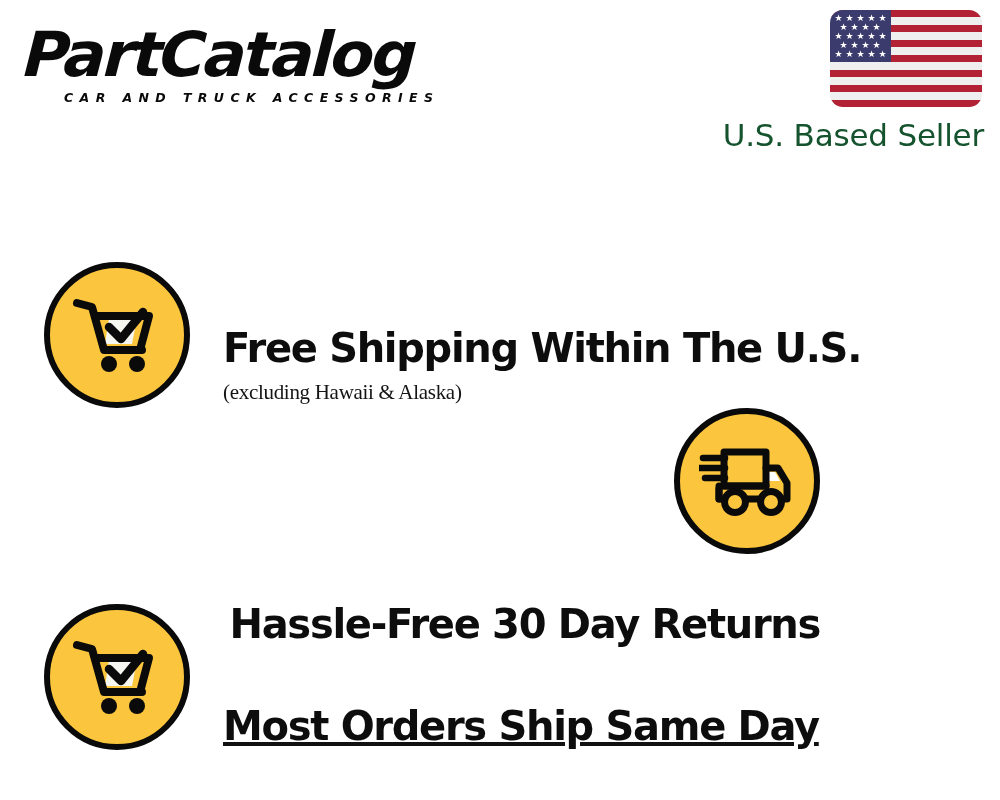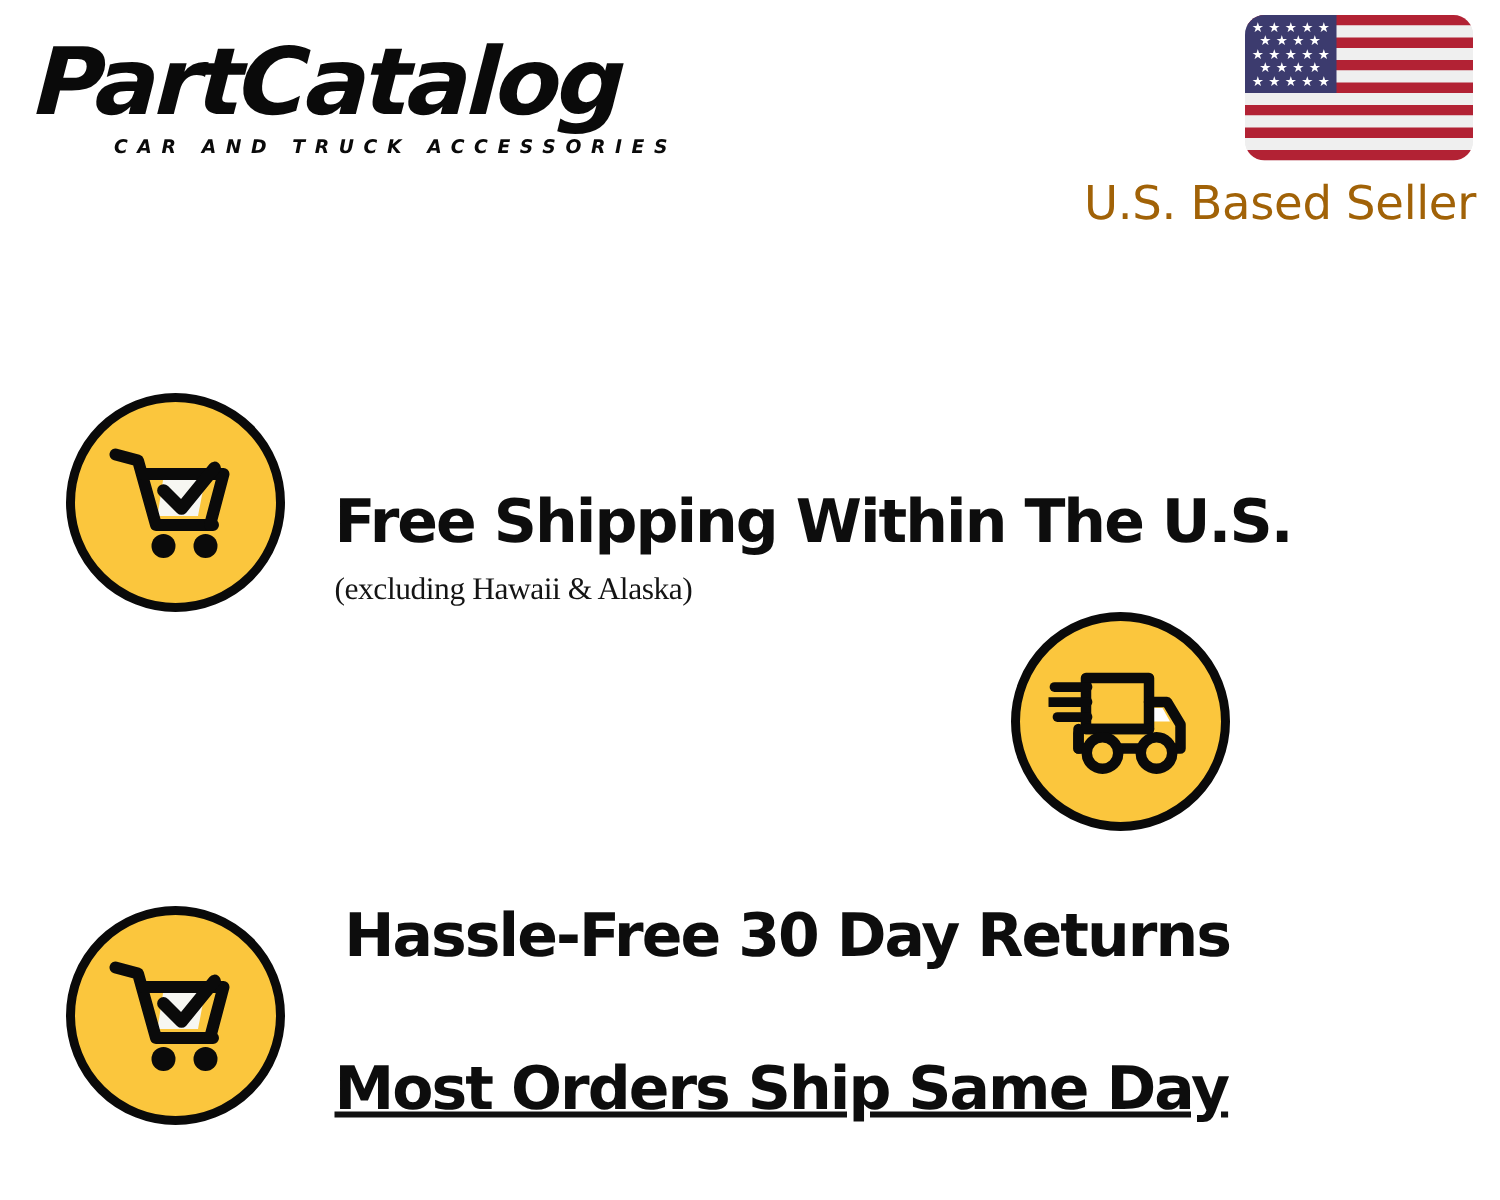--- a/index.html
+++ b/index.html
@@ -45,21 +45,21 @@
   }
 
   .brand-tagline {
     font-family: "DejaVu Sans", sans-serif;
     font-weight: 700;
     font-style: italic;
     font-size: 12.5px;
     letter-spacing: 6.4px;
     color: #0a0a0a;
     margin-top: 2px;
-    margin-left: 52px;
+    margin-left: 40px;
     white-space: nowrap;
   }
 
   .seller-block {
     position: absolute;
     right: 10px;
     top: 10px;
     width: 290px;
     text-align: right;
   }
@@ -99,21 +99,21 @@
     width: 9px;
     height: 9px;
     text-align: center;
   }
 
   .seller-text {
     font-family: "DejaVu Sans", sans-serif;
     font-weight: 400;
     font-size: 31px;
     line-height: 38px;
-    color: #a16207;
+    color: #14532d;
     letter-spacing: -0.2px;
     margin-top: 5px;
     margin-right: 6px;
     white-space: nowrap;
   }
 
   
   .features {
     position: absolute;
     left: 0;

